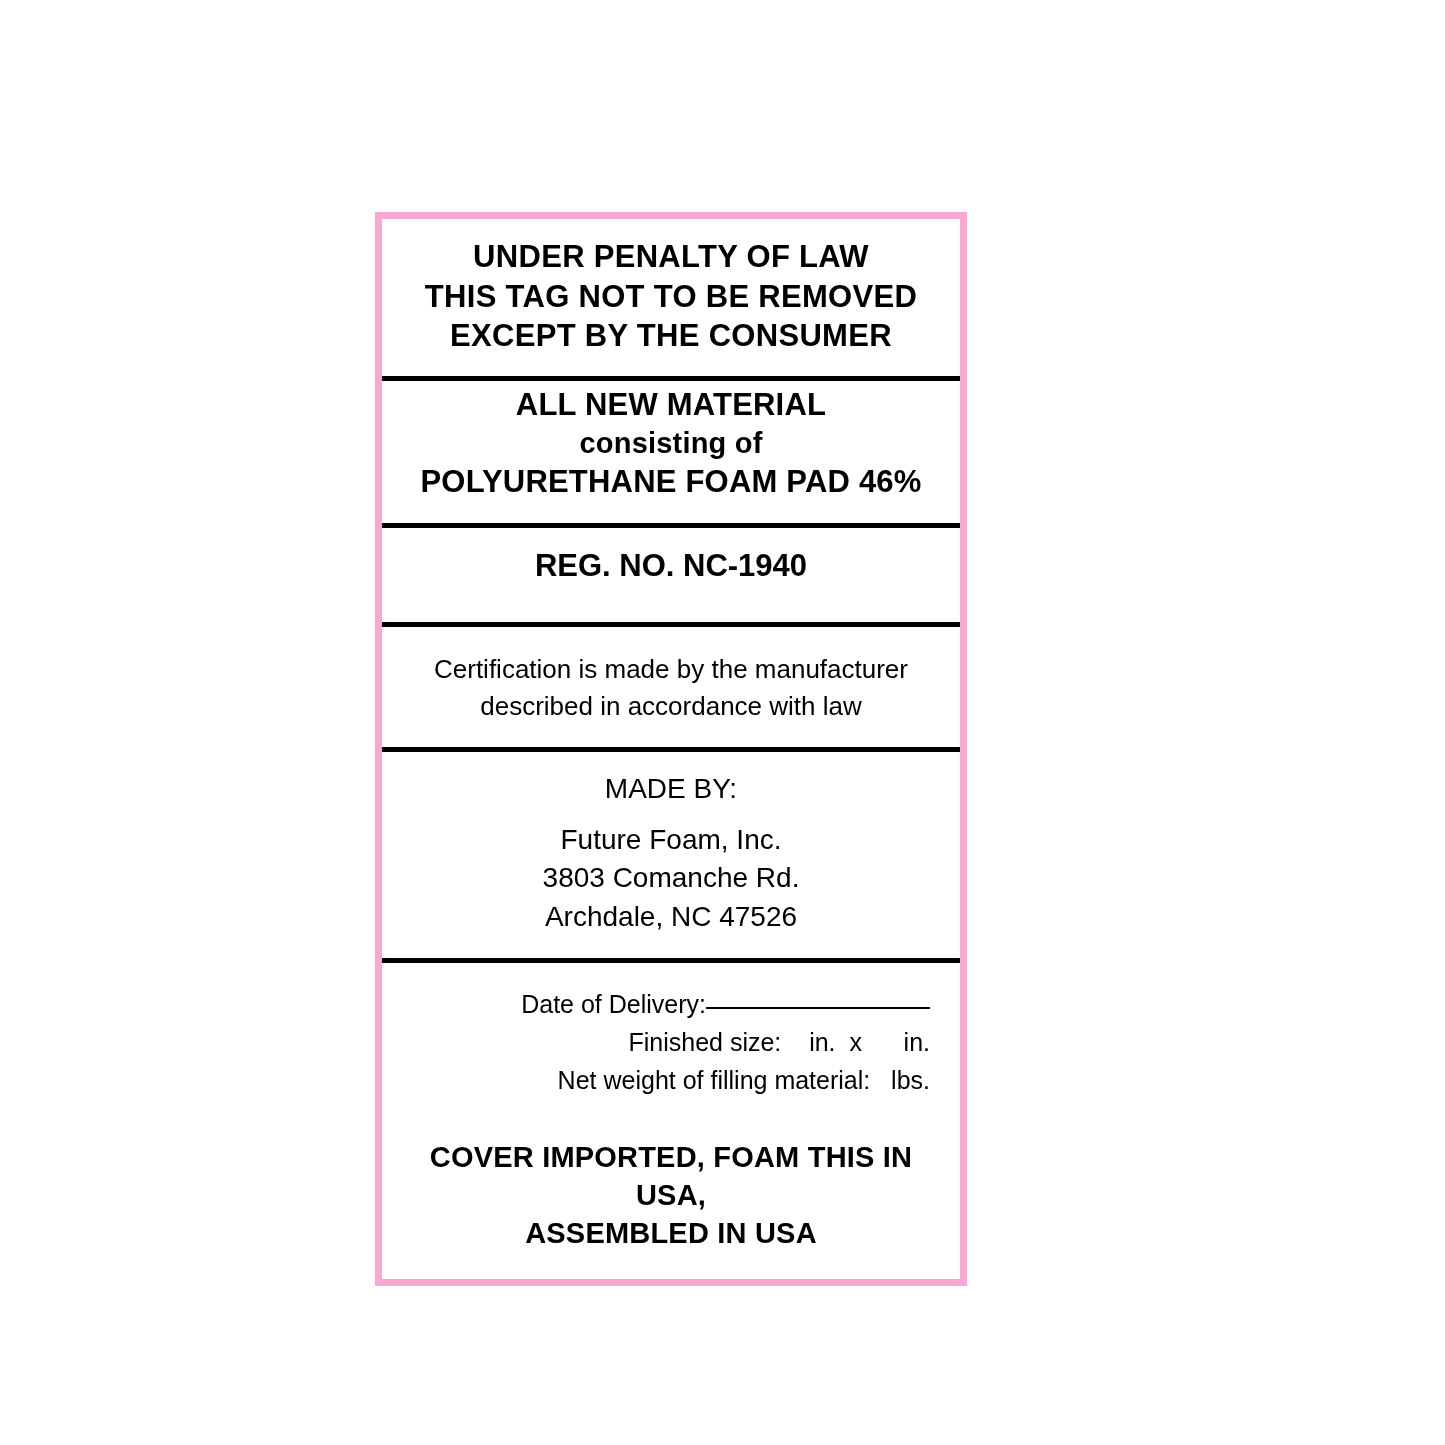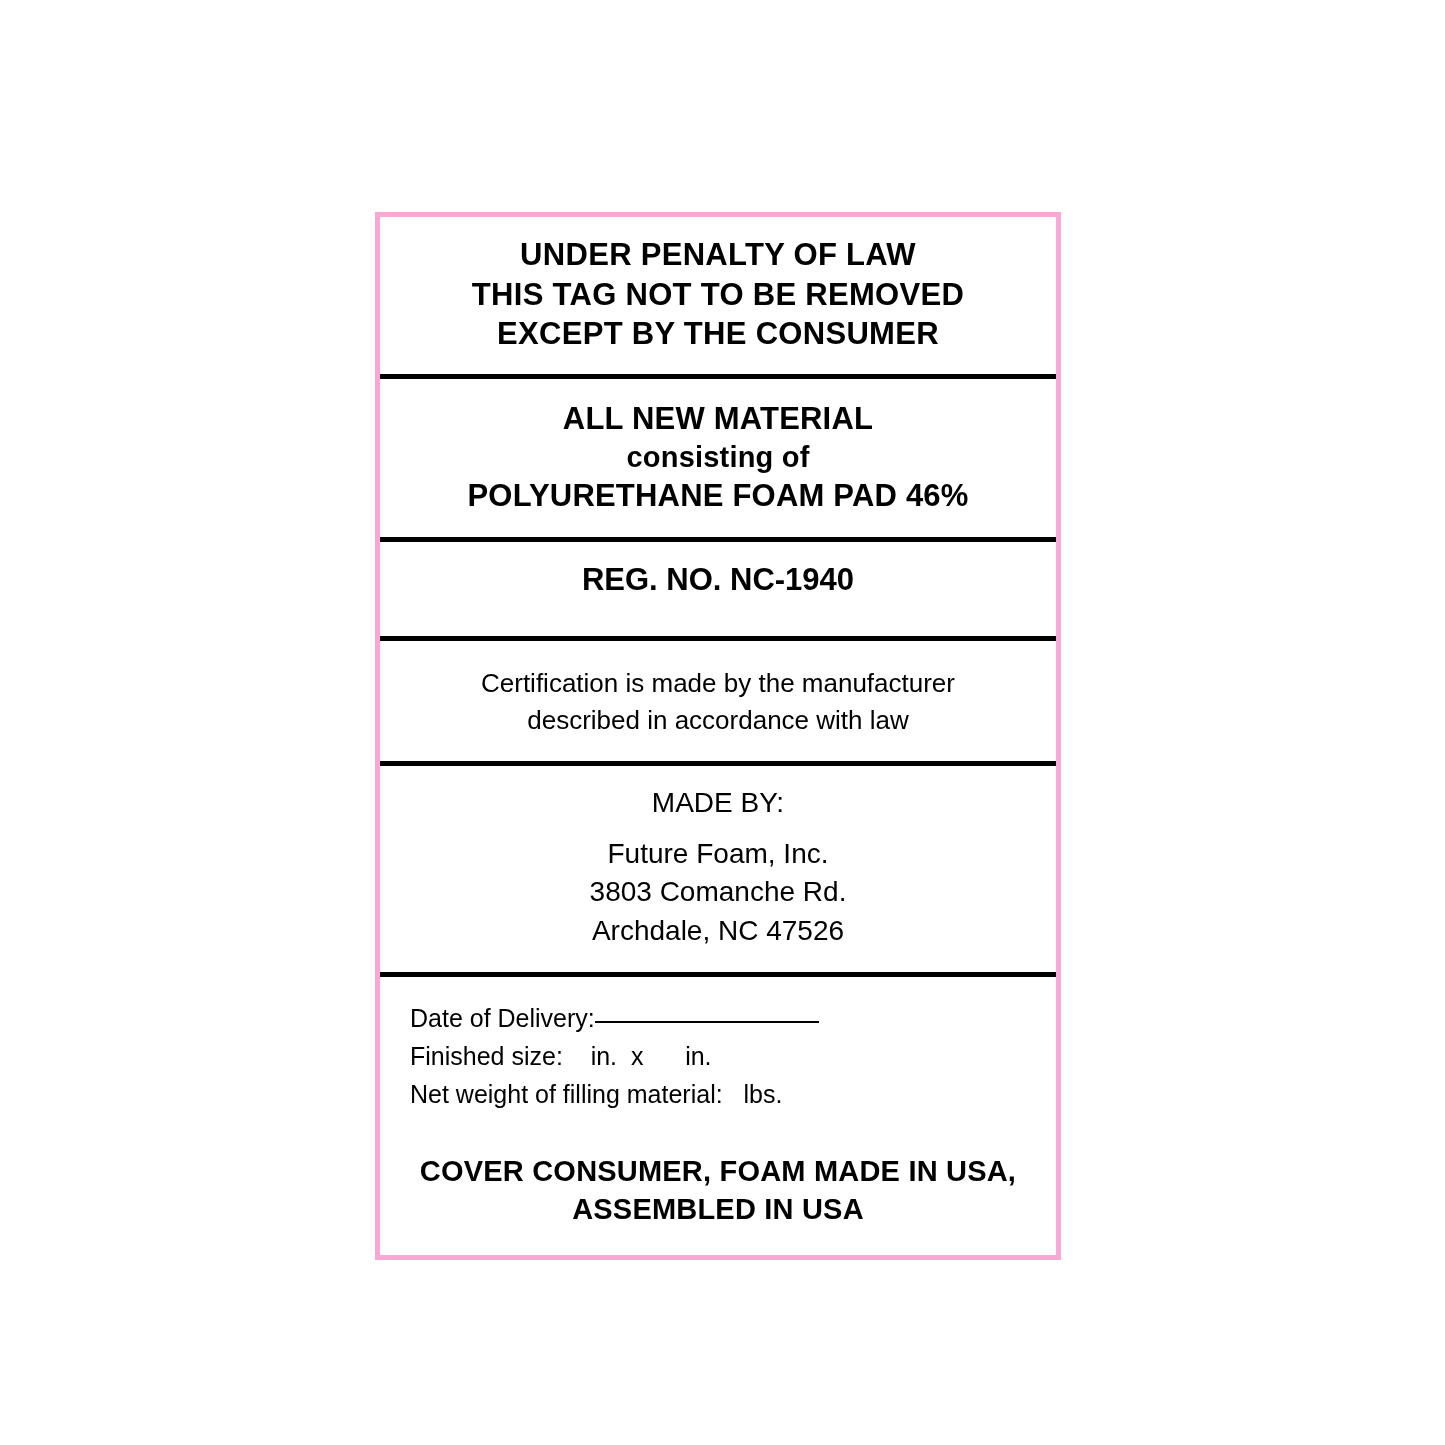--- a/index.html
+++ b/index.html
@@ -13,22 +13,22 @@
     font-family: "Liberation Sans", sans-serif;
     color: #000000;
     position: relative;
     overflow: hidden;
   }
 
   #law-tag {
     position: absolute;
     left: 375px;
     top: 212px;
-    width: 686px;
-    border: 5px solid #f9a8d4;
+    width: 592px;
+    border: 7px solid #f9a8d4;
     box-sizing: border-box;
     background: #ffffff;
   }
 
   .section {
     border-bottom: 5px solid #000000;
     box-sizing: border-box;
     padding: 14px 18px;
   }
   .section.last {
@@ -46,21 +46,21 @@
     padding-bottom: 20px;
   }
   .penalty .line {
     font-size: 31px;
     font-weight: bold;
     letter-spacing: 0.3px;
   }
 
   
   .material {
-    padding-top: 20px;
+    padding-top: 4px;
     padding-bottom: 22px;
   }
   .material .line {
     font-size: 31px;
     font-weight: bold;
     letter-spacing: 0.2px;
   }
   .material .line.sub {
     font-size: 29px;
     font-weight: bold;
@@ -103,21 +103,21 @@
     line-height: 1.38;
   }
 
   
   .footer {
     padding: 22px 30px 26px 30px;
   }
   .fields {
     font-size: 25px;
     line-height: 1.52;
-    text-align: left;
+    text-align: right;
   }
   .field-row {
     white-space: pre;
   }
   .blank-line {
     display: inline-block;
     width: 224px;
     border-bottom: 2px solid #000000;
     vertical-align: 4px;
   }
@@ -164,18 +164,18 @@
     <div class="line">Archdale, NC  47526</div>
   </div>
 
   <div class="section last footer">
     <div class="fields">
       <div class="field-row"><span>Date of Delivery:</span><span class="blank-line"></span></div>
       <div class="field-row"><span>Finished size:</span>    <span>in.  x      in.</span></div>
       <div class="field-row"><span>Net weight of filling material:</span>   <span>lbs.</span></div>
     </div>
     <div class="origin">
-      <div class="line">COVER CONSUMER, FOAM MADE IN USA,</div>
+      <div class="line">COVER IMPORTED, FOAM THIS IN USA,</div>
       <div class="line">ASSEMBLED IN USA</div>
     </div>
   </div>
 
 </div>
 
 </body></html>

